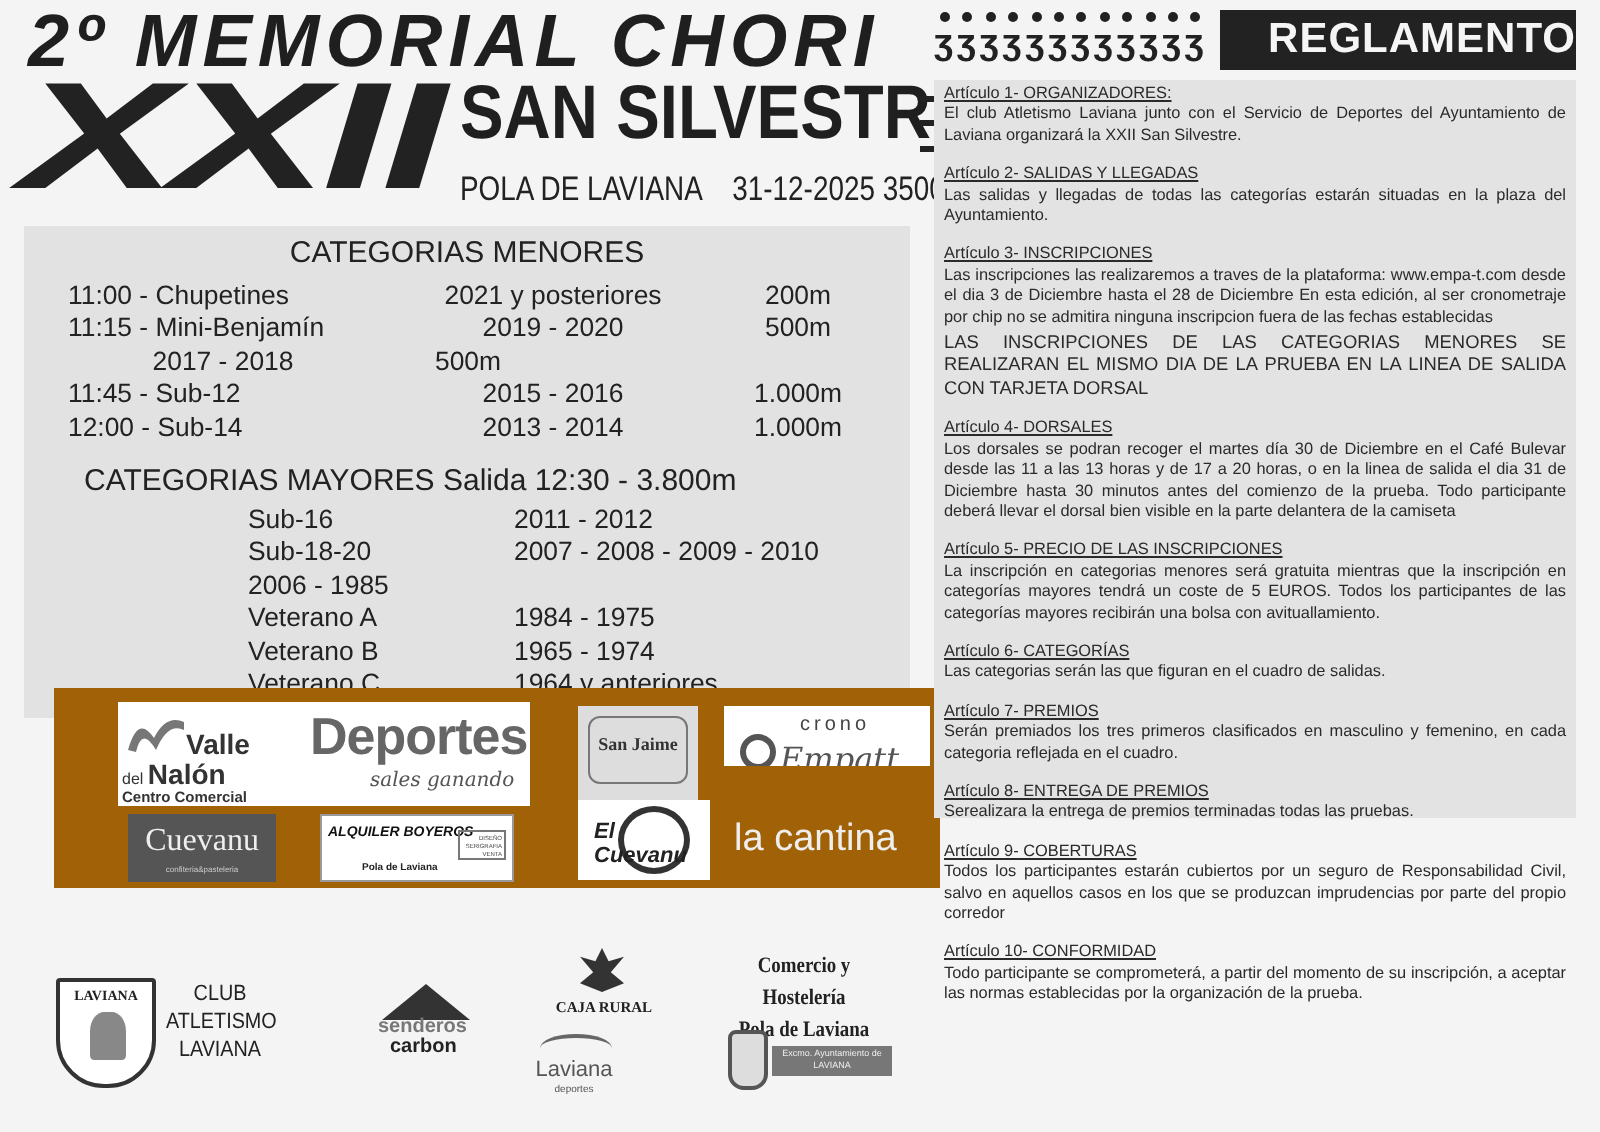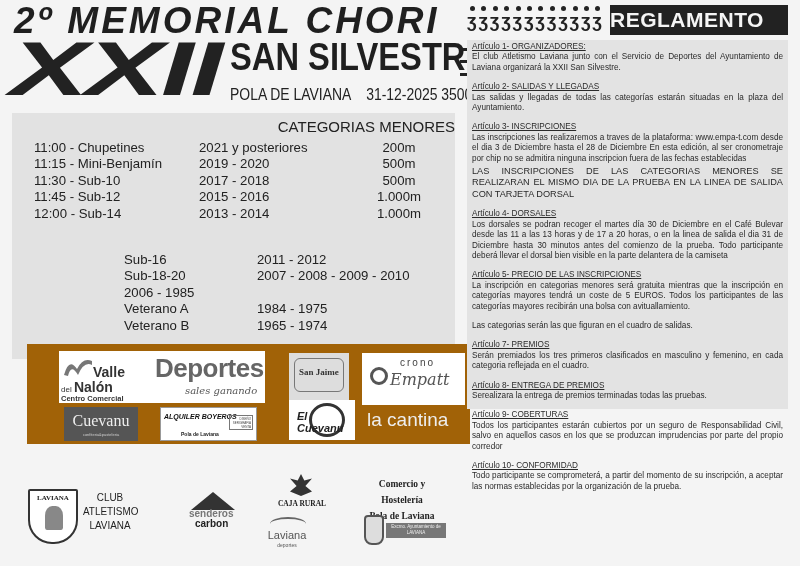--- a/index.html
+++ b/index.html
@@ -29,27 +29,27 @@
     color: #222; transform: scaleX(0.82); transform-origin: left top; white-space: nowrap;
   }
   .title-place .date { margin-left: 18px; }
 
   
   .cat-box {
     position: absolute; left: 12px; top: 113px; width: 443px; height: 246px;
     background: #e2e2e2;
   }
   .cat-title {
-    position: absolute; left: 0; width: 100%; top: 5px; text-align: right;
+    position: absolute; left: 0; width: 100%; top: 5px; text-align: center;
     font-size: 15px; color: #222;
   }
   .menores { position: absolute; top: 27px; left: 22px; width: 410px; font-size: 13.2px; line-height: 16.4px; }
   .menores .row { display: flex; }
   .menores .c1 { width: 165px; }
-  .menores .c2 { width: 155px; }
+  .menores .c2 { width: 155px; text-align: center; }
   .menores .c3 { width: 90px; text-align: center; }
   .mayores-title {
     position: absolute; top: 119px; left: 30px; font-size: 15px; color: #222; white-space: nowrap;
   }
   .mayores { position: absolute; top: 139px; left: 112px; font-size: 13.2px; line-height: 16.4px; }
   .mayores .row { display: flex; }
   .mayores .c1 { width: 133px; }
 
   
   .sponsor-box {
@@ -68,21 +68,21 @@
   .conchi { left: 37px; top: 63px; width: 74px; height: 34px; background: #555; }
   .conchi .t1 { position: absolute; width: 100%; top: 5px; text-align: center; font-family: "Liberation Serif", serif; font-size: 16px; color: #eee; }
   .conchi .t2 { position: absolute; width: 100%; top: 25px; text-align: center; font-size: 4px; color: #ccc; }
   .alquiler { left: 133px; top: 63px; width: 97px; height: 34px; border: 1px solid #999; }
   .alquiler .t1 { position: absolute; left: 3px; top: 5px; font-weight: 700; font-size: 7px; color: #111; font-style: italic; }
   .alquiler .t2 { position: absolute; left: 20px; top: 23px; font-size: 5px; font-weight: 700; color: #222; }
   .alquiler .t3 { position: absolute; right: 3px; top: 7px; width: 24px; height: 15px; border: 1px solid #777; font-size: 3px; line-height: 4px; text-align: right; padding: 1px; color: #444; }
   .sanjaime { left: 262px; top: 9px; width: 60px; height: 62px; background: #ddd; }
   .sanjaime .inner { position: absolute; left: 5px; top: 5px; width: 50px; height: 34px; border: 1px solid #777; border-radius: 6px; }
   .sanjaime .t1 { position: absolute; width: 100%; top: 14px; text-align: center; font-family: "Liberation Serif", serif; font-weight: 700; font-size: 9px; color: #333; }
-  .crono { left: 335px; top: 9px; width: 103px; height: 52px; }
+  .crono { left: 335px; top: 9px; width: 103px; height: 30px; }
   .crono .t1 { position: absolute; left: 38px; top: 4px; font-size: 10px; letter-spacing: 2px; color: #444; }
   .crono .t2 { position: absolute; left: 28px; top: 17px; font-family: "DejaVu Serif", serif; font-style: italic; font-size: 16px; color: #555; }
   .crono .ring { position: absolute; left: 8px; top: 14px; width: 18px; height: 18px; border: 3px solid #555; border-radius: 50%; }
   .cuevanu { left: 262px; top: 56px; width: 66px; height: 40px; }
   .cuevanu .t1 { position: absolute; left: 8px; top: 10px; font-family: Liberation Sans, sans-serif; font-style: italic; font-weight: 700; font-size: 11px; color: #222; }
   .cuevanu .arc { position: absolute; left: 20px; top: 3px; width: 36px; height: 34px; border: 3px solid #333; border-radius: 50%; }
   .cantina { position: absolute; left: 340px; top: 65px; font-size: 19px; color: #eee; white-space: nowrap; }
 
   
   .laviana-shield {
@@ -115,21 +115,21 @@
   .ayto .crest { position: absolute; left: 2px; top: 0; width: 20px; height: 30px; border: 2px solid #555; background: #ddd; border-radius: 4px 4px 8px 8px; }
   .ayto .band { position: absolute; left: 24px; top: 8px; width: 60px; height: 15px; background: #777; color: #eee; font-size: 4.5px; line-height: 6px; text-align: center; padding-top: 1px; }
 
   
   .runners { position: absolute; left: 466px; top: 4px; width: 137px; height: 28px; display: flex; gap: 0px; }
   .runner { width: 11.4px; height: 28px; position: relative; }
   .runner .head { position: absolute; left: 4px; top: 2px; width: 5px; height: 5px; border-radius: 50%; background: #222; }
   .runner .body { position: absolute; left: 1px; top: 8px; width: 10px; height: 18px; font-size: 18px; line-height: 18px; font-weight: 700; color: #222; }
   .reg-header {
     position: absolute; left: 610px; top: 5px; width: 178px; height: 30px; background: #222;
-    color: #f5f5f5; font-weight: 700; font-size: 21px; text-align: left; line-height: 30px; letter-spacing: 0.5px;
+    color: #f5f5f5; font-weight: 700; font-size: 21px; text-align: right; line-height: 30px; letter-spacing: 0.5px;
   }
 
   
   .rules {
     position: absolute; left: 467px; top: 40px; width: 321px; height: 369px; background: #e3e3e3;
     padding: 2px 5px 16px 5px; font-size: 8.2px; line-height: 10.4px; color: #2a2a2a;
   }
   .rule { margin-bottom: 9px; }
   .rule-title { text-decoration: underline; }
   .rule-body { text-align: justify; }
@@ -155,55 +155,59 @@
         <span class="c1">11:00 - Chupetines</span>
         <span class="c2">2021 y posteriores</span>
         <span class="c3">200m</span>
       </div>
     <div class="row">
         <span class="c1">11:15 - Mini-Benjamín</span>
         <span class="c2">2019 - 2020</span>
         <span class="c3">500m</span>
       </div>
     <div class="row">
-        <span class="c1">11:30 - Sub-10</span>
         <span class="c2">2017 - 2018</span>
         <span class="c3">500m</span>
       </div>
     <div class="row">
         <span class="c1">11:45 - Sub-12</span>
         <span class="c2">2015 - 2016</span>
         <span class="c3">1.000m</span>
       </div>
     <div class="row">
         <span class="c1">12:00 - Sub-14</span>
         <span class="c2">2013 - 2014</span>
         <span class="c3">1.000m</span>
       </div>
   </div>
 
+  <div class="mayores-title">CATEGORIAS MAYORES Salida  12:30 - 3.800m</div>
   <div class="mayores">
     <div class="row">
         <span class="c1">Sub-16</span>
         <span>2011 - 2012</span>
       </div>
     <div class="row">
         <span class="c1">Sub-18-20</span>
         <span>2007 - 2008 - 2009 - 2010</span>
       </div>
     <div class="row">
         <span>2006 - 1985</span>
       </div>
     <div class="row">
         <span class="c1">Veterano A</span>
         <span>1984 - 1975</span>
       </div>
     <div class="row">
         <span class="c1">Veterano B</span>
         <span>1965 - 1974</span>
+      </div>
+    <div class="row">
+        <span class="c1">Veterano C</span>
+        <span>1964  y anteriores</span>
       </div>
   </div>
 </div>
 
 <div class="sponsor-box">
   <div class="logo valle">
     <svg class="wave" viewBox="0 0 30 22">
         <path d="M1 20 Q6 2 14 14 Q20 2 29 6 L29 10 Q21 6 15 20 Q8 8 5 21 Z" fill="#777"></path>
       </svg>
     <span class="t1">Valle</span>
@@ -343,20 +347,21 @@
   </div>
   <div class="rule">
     <div class="rule-title">Artículo  4- DORSALES</div>
     <div class="rule-body">Los dorsales se podran recoger el martes día 30 de Diciembre en el Café Bulevar desde las 11 a las 13 horas y de 17 a 20 horas, o en la linea de salida el dia 31 de Diciembre hasta 30 minutos antes del comienzo de la prueba. Todo participante deberá llevar el dorsal bien visible en la parte delantera de la camiseta</div>
   </div>
   <div class="rule">
     <div class="rule-title">Artículo  5- PRECIO DE LAS INSCRIPCIONES</div>
     <div class="rule-body">La inscripción en categorias menores será gratuita mientras que la inscripción en categorías mayores tendrá un coste de 5 EUROS. Todos los participantes de las categorías mayores recibirán una bolsa con avituallamiento.</div>
   </div>
   <div class="rule">
+    <div class="rule-title">Artículo  6- CATEGORÍAS</div>
     <div class="rule-body">Las categorias serán las que figuran en el cuadro de salidas.</div>
   </div>
   <div class="rule">
     <div class="rule-title">Artículo  7- PREMIOS</div>
     <div class="rule-body">Serán premiados los tres primeros clasificados en masculino y femenino, en cada categoria reflejada en el cuadro.</div>
   </div>
   <div class="rule">
     <div class="rule-title">Artículo  8- ENTREGA DE PREMIOS</div>
     <div class="rule-body">Serealizara la entrega de premios terminadas todas las pruebas.</div>
   </div>

